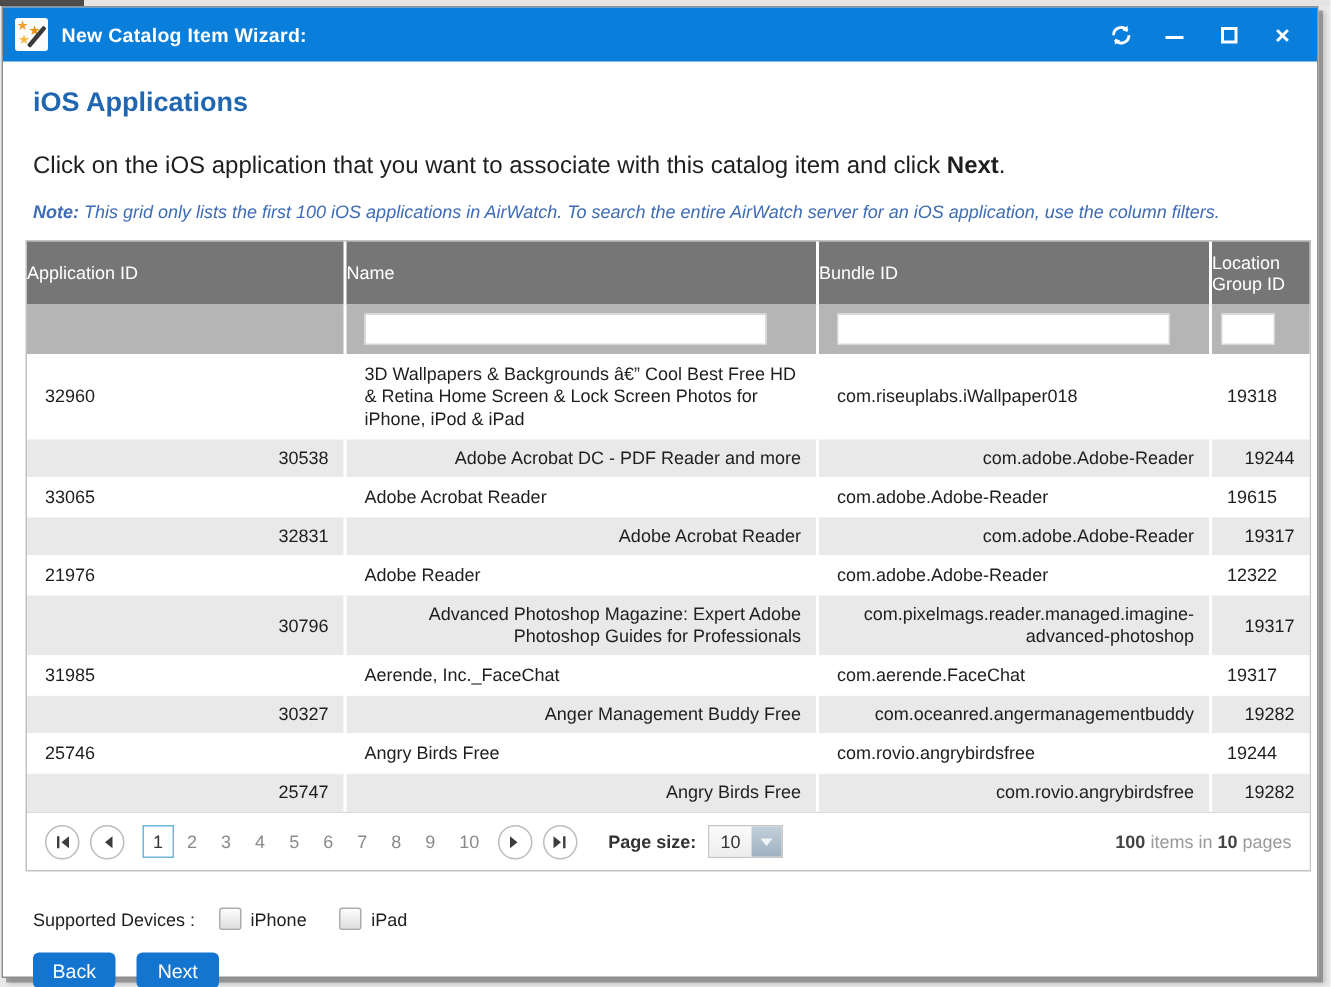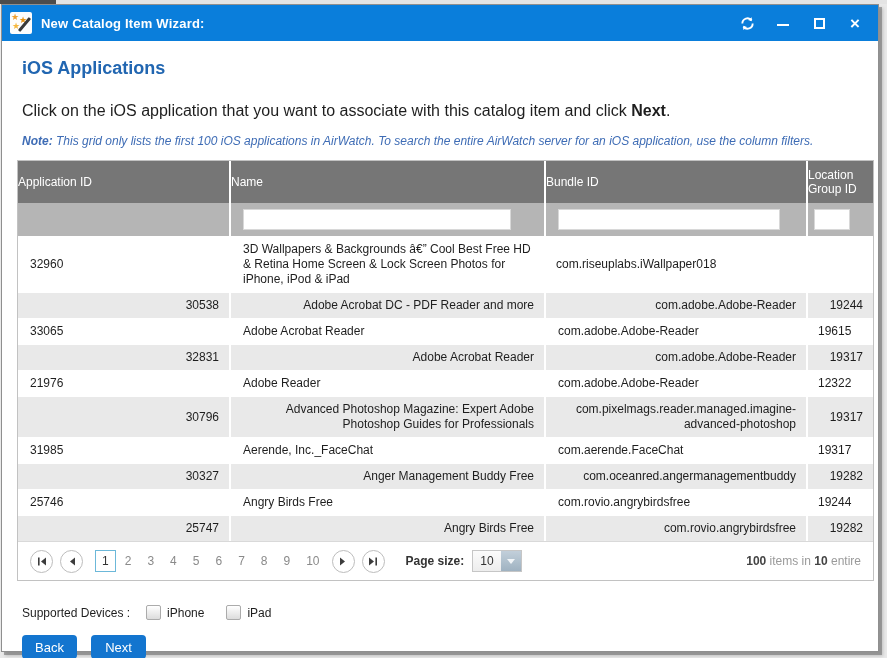--- a/index.html
+++ b/index.html
@@ -186,20 +186,23 @@
       <div class="g-row body-row">
         <div class="cell c0">
             <span>32960</span>
           </div>
         <div class="cell c1">
             <span>3D Wallpapers &amp; Backgrounds â€” Cool Best Free HD &amp; Retina Home Screen &amp; Lock Screen Photos for iPhone, iPod &amp; iPad</span>
           </div>
         <div class="cell c2">
             <span>com.riseuplabs.iWallpaper018</span>
           </div>
+        <div class="cell c3">
+            <span>19318</span>
+          </div>
       </div>
       <div class="g-row body-row alt">
         <div class="cell c0">
             <span>30538</span>
           </div>
         <div class="cell c1">
             <span>Adobe Acrobat DC - PDF Reader and more</span>
           </div>
         <div class="cell c2">
             <span>com.adobe.Adobe-Reader</span>
@@ -356,21 +359,21 @@
               <rect x="7.4" y="0.5" width="1.6" height="8" fill="#3c3c3c"></rect>
             </svg>
         </div>
         <span class="pagesize-label">Page size:</span>
         <div class="pagesize-dd">
           <div class="pagesize-val">10</div>
           <div class="pagesize-arrow">
               <div class="tri"></div>
             </div>
         </div>
-        <div class="pg-summary"><b>100</b><span> items in </span><b>10</b><span> entire</span></div>
+        <div class="pg-summary"><b>100</b><span> items in </span><b>10</b><span> pages</span></div>
       </div>
     </div>
 
     <div class="devices-row">
       <span>Supported Devices :</span>
       <span class="cb first"></span>
       <span>iPhone</span>
       <span class="cb"></span>
       <span>iPad</span>
     </div>

